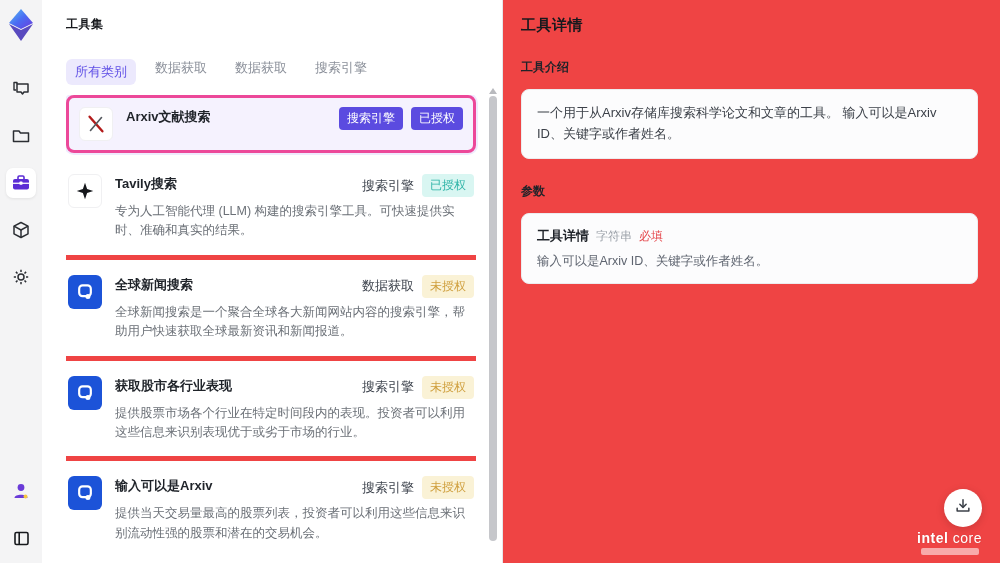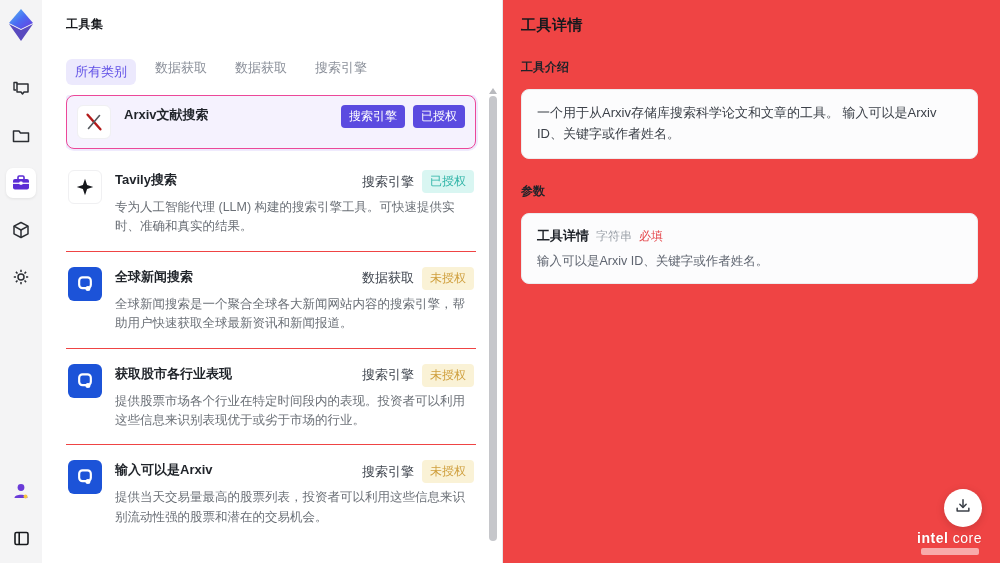--- a/index.html
+++ b/index.html
@@ -17,22 +17,22 @@
 
   
   .list-panel { width:461px; flex-shrink:0; background:#fff; padding:16px 0 0 24px; position:relative; border-right:1px solid #e7e7ea; }
   .panel-title { font-size:12px; font-weight:bold; color:#17191d; letter-spacing:.5px; }
   .tabs { display:flex; align-items:center; gap:10px; margin-top:17px; }
   .tab { font-size:13px; color:#8a8f99; padding:4px 9px; border-radius:6px; cursor:pointer; white-space:nowrap; }
   .tab.active { background:#ece9fd; color:#6151e6;margin-top:9px; }
 
   .tool-scroll { margin-top:10px; height:456px; overflow:hidden; padding-right:26px; }
   .tool-card { display:flex; align-items:flex-start; padding:9px 10px; border:1px solid transparent; }
-  .tool-card.selected { border:1px solid #ec4899; background:#f5f2fe; border-radius:8px; box-shadow:0 0 0 2px #efeafd; }
-  .tool-row { padding:15px 2px 14px; border-bottom:1px solid #ef4444; display:flex; align-items:flex-start; }
+  .tool-card.selected { border:3px solid #ec4899; background:#f5f2fe; border-radius:8px; box-shadow:0 0 0 2px #efeafd; }
+  .tool-row { padding:15px 2px 14px; border-bottom:5px solid #ef4444; display:flex; align-items:flex-start; }
   .tool-row:last-child { border-bottom:none; }
   .tool-row.first-row { margin-top:6px; }
 
   .tool-icon { width:34px; height:34px; border-radius:6px; flex-shrink:0; margin-right:13px; display:flex; align-items:center; justify-content:center; background:#fff; }
   .tool-icon.bordered { border:1px solid #f0f0f2; }
   .tool-icon.blue { background:#1c53d8; }
 
   .tool-body { flex:1; min-width:0; }
   .tool-head { display:flex; align-items:flex-start; }
   .tool-title { font-size:13px; font-weight:bold; color:#1f2329; flex:1; padding-top:1px; }

